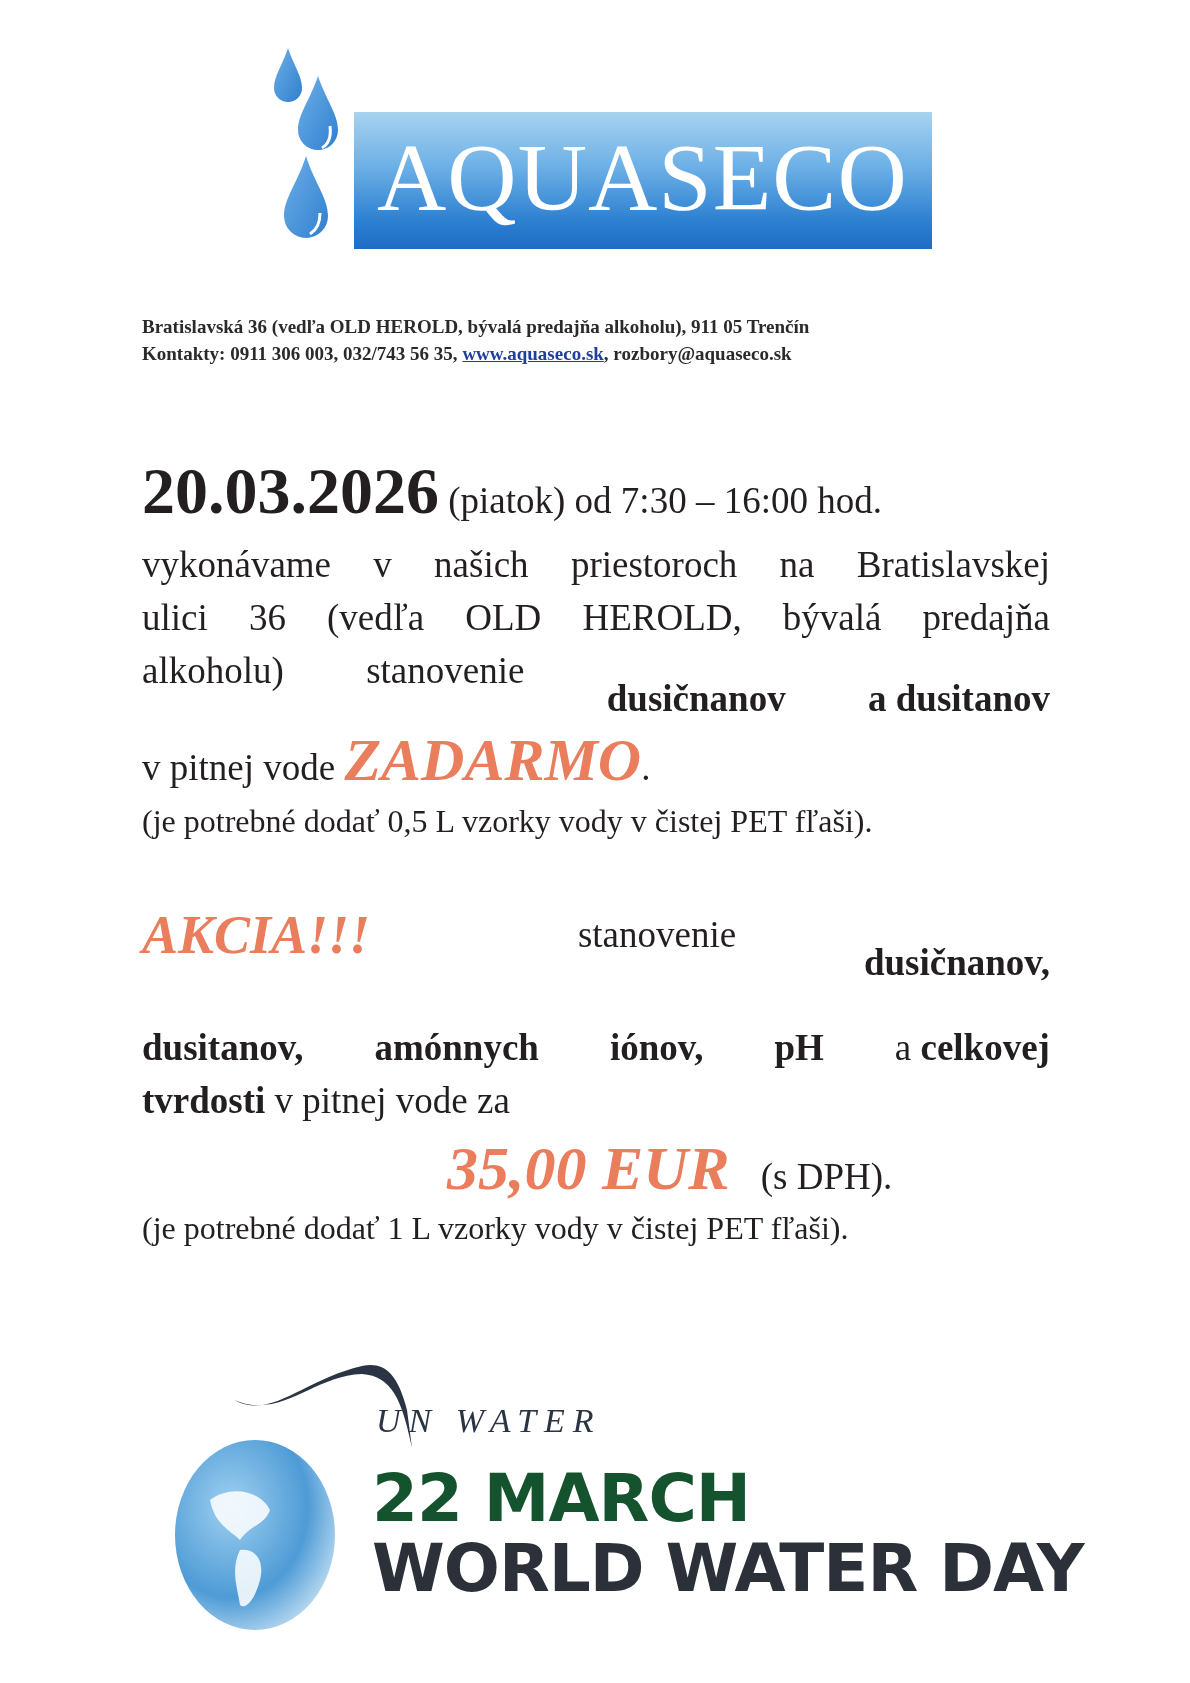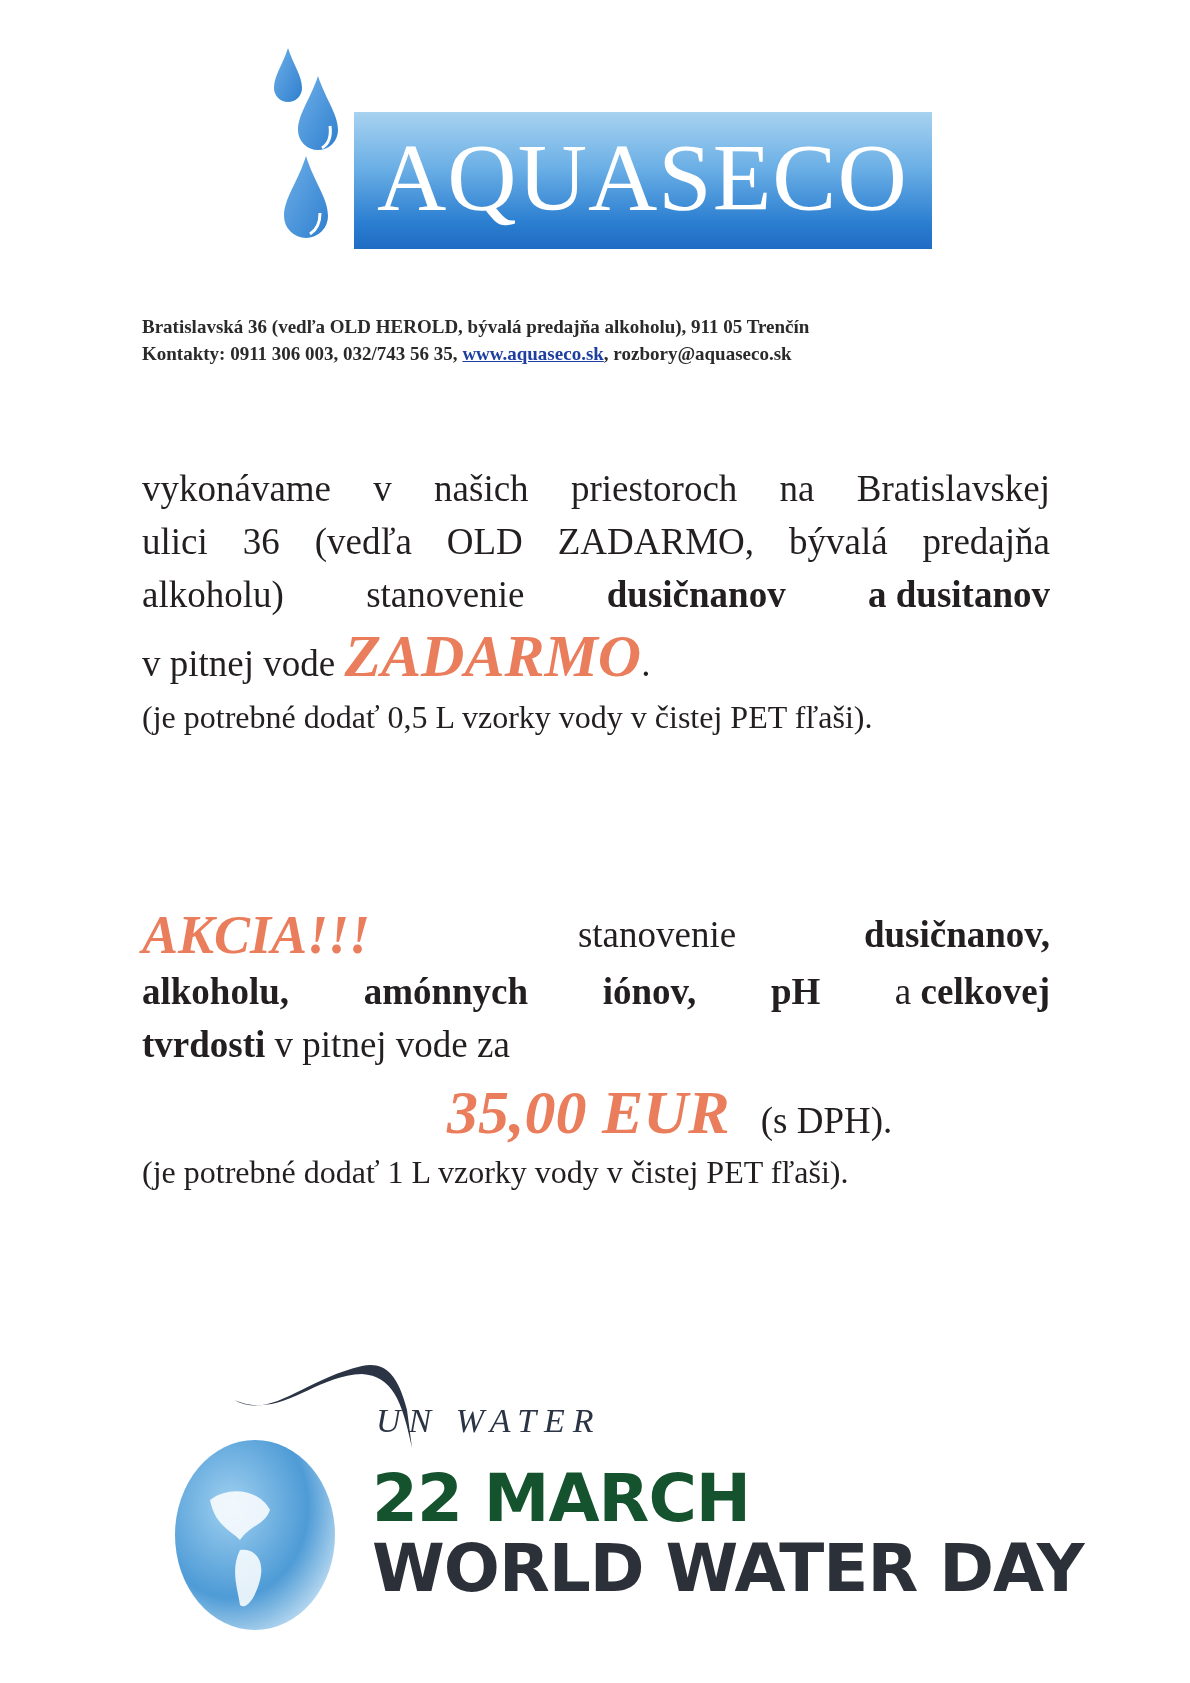--- a/index.html
+++ b/index.html
@@ -17,21 +17,21 @@
     
     .address { position: absolute; left: 142px; top: 313px; width: 900px; font-weight: bold;
                font-size: 19px; line-height: 27px; color: #2a2a2a; }
     .address a { color: #1e3fa0; text-decoration: underline; }
 
     
     .main { position: absolute; left: 142px; top: 458px; width: 908px; font-size: 37px; line-height: 53px; }
     .line { display: block; white-space: nowrap; }
     .justify { display: flex; justify-content: space-between; }
     .date { font-size: 66px; font-weight: bold; letter-spacing: 0px; }
-    .b { font-weight: bold; }
+    .b { font-weight: bold; margin-top: 28px; }
     .red { color: #ea7d5c; font-style: italic; font-weight: bold; }
     .zadarmo { font-size: 60px; }
     .note { font-size: 32px; line-height: 36px; }
 
     
     .akcia-block { position: absolute; left: 142px; top: 905px; width: 908px; font-size: 37px; line-height: 53px; }
     .akcia { font-size: 54px; }
     .price-line { padding-left: 305px; margin-top: 8px; }
     .price { font-size: 62px; }
 
@@ -68,34 +68,37 @@
 </div>
 
 <div class="address">
   <div>Bratislavská 36 (vedľa OLD HEROLD, bývalá predajňa alkoholu), 911 05 Trenčín</div>
   <div>
     <span>Kontakty: 0911 306 003, 032/743 56 35, </span><a>www.aquaseco.sk</a><span>, </span><span>rozbory@aquaseco.sk</span>
   </div>
 </div>
 
 <div class="main">
+  <span class="line" style="line-height:66px;">
+    <span class="date">20.03.2026</span><span> (piatok) od 7:30 – 16:00 hod.</span>
+  </span>
   <span class="line justify" style="margin-top:4px;">
     <span>vykonávame</span>
     <span>v</span>
     <span>našich</span>
     <span>priestoroch</span>
     <span>na</span>
     <span>Bratislavskej</span>
   </span>
   <span class="line justify">
     <span>ulici</span>
     <span>36</span>
     <span>(vedľa</span>
     <span>OLD</span>
-    <span>ZADARMO,</span>
+    <span>HEROLD,</span>
     <span>bývalá</span>
     <span>predajňa</span>
   </span>
   <span class="line justify">
     <span>alkoholu)</span>
     <span>stanovenie</span>
     <span class="b">dusičnanov</span>
     <span class="b">a dusitanov</span>
   </span>
   <span class="line" style="line-height:70px;">
@@ -104,21 +107,21 @@
   <span class="line note">(je potrebné dodať 0,5 L vzorky vody v čistej PET fľaši).</span>
 </div>
 
 <div class="akcia-block">
   <span class="line justify" style="line-height:60px;">
     <span class="red akcia">AKCIA!!!</span>
     <span style="padding-left:80px;">stanovenie</span>
     <span class="b">dusičnanov,</span>
   </span>
   <span class="line justify b">
-    <span>alkoholu,</span>
+    <span>dusitanov,</span>
     <span>amónnych</span>
     <span>iónov,</span>
     <span>pH</span>
     <span><span style="font-weight:normal;">a </span><span>celkovej</span></span>
   </span>
   <span class="line">
     <span class="b">tvrdosti</span><span> v pitnej vode za</span>
   </span>
   <span class="line price-line" style="line-height:66px;">
     <span class="red price">35,00 EUR</span>

